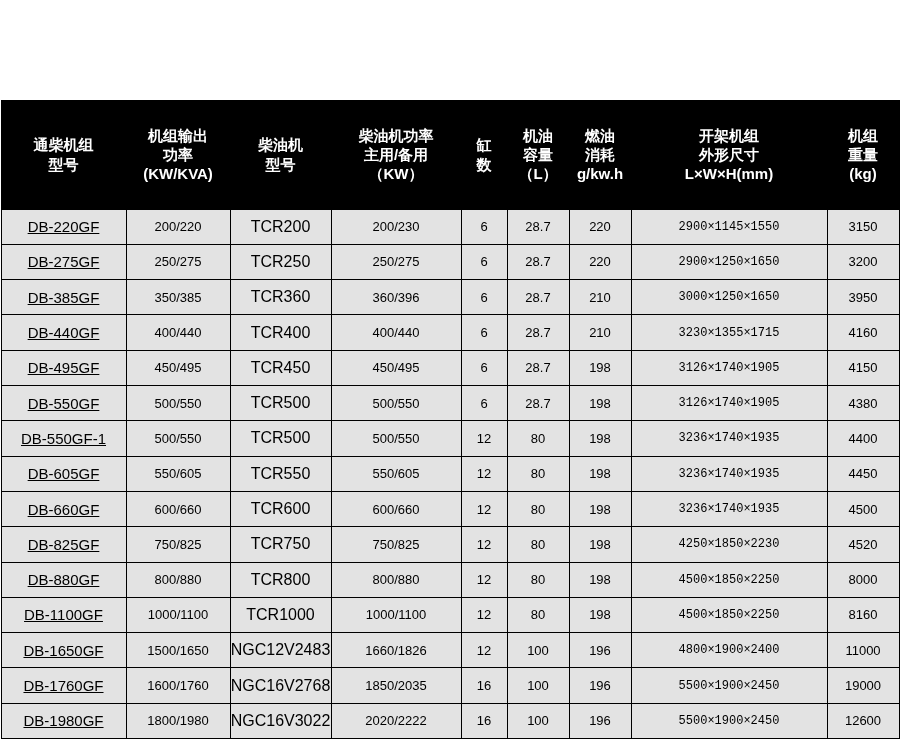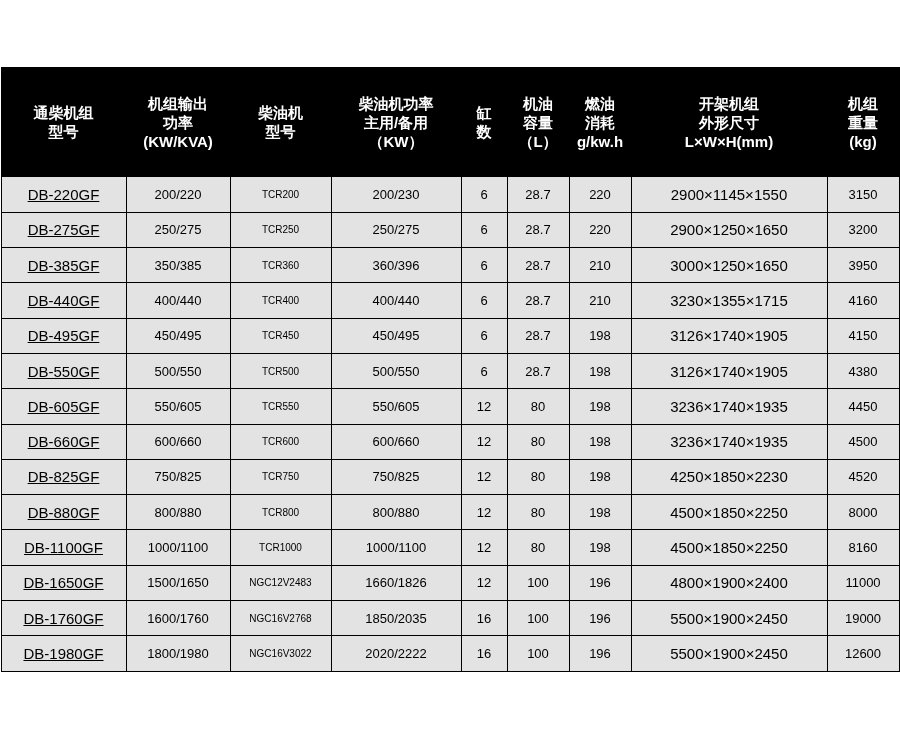--- a/index.html
+++ b/index.html
@@ -11,21 +11,21 @@
     width: 900px;
     height: 739px;
     font-family: "Liberation Sans", sans-serif;
     overflow: hidden;
   }
   .spec-wrap {
     width: 900px;
     height: 739px;
     box-sizing: border-box;
     display: flex;
-    align-items: center;
+    align-items: flex-end;
     justify-content: center;
   }
   table.spec-table {
     border-collapse: collapse;
     width: 898px;
     table-layout: fixed;
     border: 1px solid #000;
   }
   table.spec-table th,
   table.spec-table td {
@@ -53,24 +53,25 @@
     height: 34.3px;
     font-size: 13px;
     white-space: nowrap;
   }
   tbody td.model {
     font-size: 15px;
     font-weight: normal;
     text-decoration: underline;
   }
   tbody td.engine {
-    font-size: 10px;
+    font-size: 16px;
   }
   tbody td.dims {
-    font-size: 15px;
+    font-size: 12px;
+    font-family: Liberation Mono, monospace;
   }
   
   col.c0 { width: 125px; }
   col.c1 { width: 104px; }
   col.c2 { width: 101px; }
   col.c3 { width: 130px; }
   col.c4 { width: 46px; }
   col.c5 { width: 62px; }
   col.c6 { width: 62px; }
   col.c7 { width: 196px; }
@@ -199,20 +200,31 @@
           <td class="power">500/550</td>
           <td class="engine">TCR500</td>
           <td class="enginepower">500/550</td>
           <td class="cyl">6</td>
           <td class="oil">28.7</td>
           <td class="fuel">198</td>
           <td class="dims">3126×1740×1905</td>
           <td class="weight">4380</td>
         </tr>
         <tr>
+          <td class="model">DB-550GF-1</td>
+          <td class="power">500/550</td>
+          <td class="engine">TCR500</td>
+          <td class="enginepower">500/550</td>
+          <td class="cyl">12</td>
+          <td class="oil">80</td>
+          <td class="fuel">198</td>
+          <td class="dims">3236×1740×1935</td>
+          <td class="weight">4400</td>
+        </tr>
+        <tr>
           <td class="model">DB-605GF</td>
           <td class="power">550/605</td>
           <td class="engine">TCR550</td>
           <td class="enginepower">550/605</td>
           <td class="cyl">12</td>
           <td class="oil">80</td>
           <td class="fuel">198</td>
           <td class="dims">3236×1740×1935</td>
           <td class="weight">4450</td>
         </tr>

